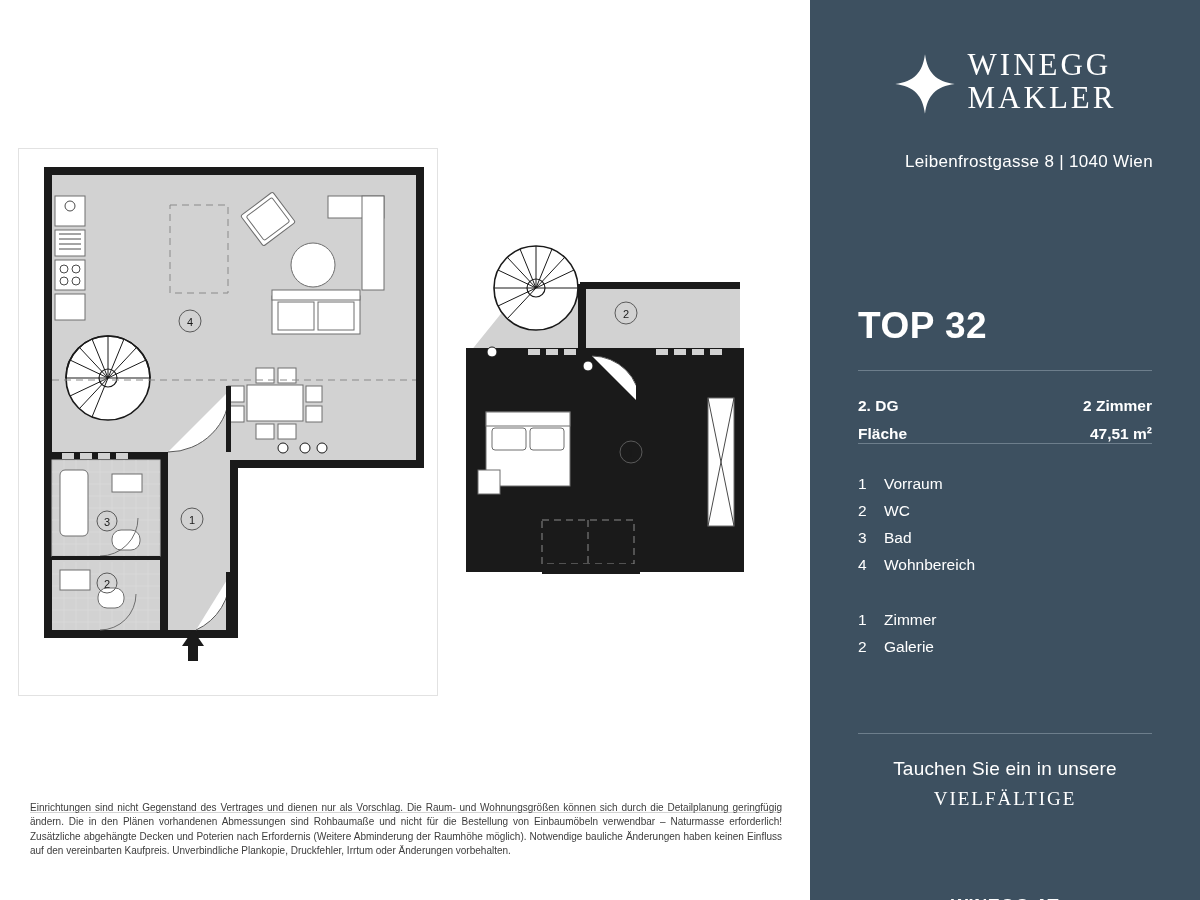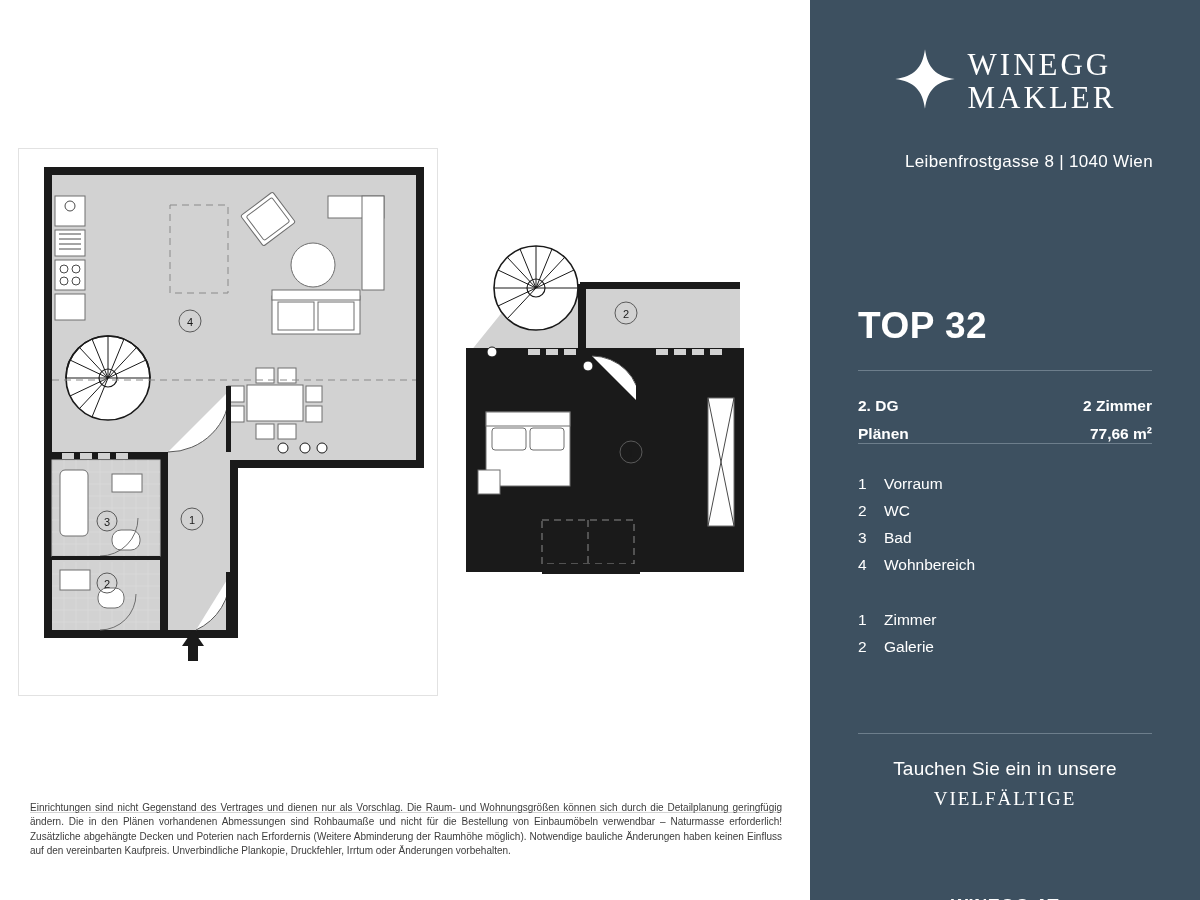--- a/index.html
+++ b/index.html
@@ -24,21 +24,21 @@
     background: #3d5060;
     color: #ffffff;
   }
   .logo-block {
     position: absolute;
     top: 48px; left: 0; width: 390px;
     text-align: center;
   }
   .logo-row {
     display: flex;
-    align-items: flex-start;
+    align-items: flex-end;
     justify-content: center;
     gap: 12px;
   }
   .star-icon { width: 62px; height: 62px; display: block; }
   .logo-text {
     text-align: left;
     line-height: 1.08;
   }
   .logo-text .l1, .logo-text .l2 {
     font-family: "Liberation Serif", serif;
@@ -423,22 +423,22 @@
 
     <div class="toptitle">TOP 32</div>
 
     <div class="hr hr1"></div>
 
     <div class="kv kv1">
       <span>2. DG</span>
       <span>2 Zimmer</span>
     </div>
     <div class="kv kv2">
-      <span>Plänen</span>
-      <span>77,66 m²</span>
+      <span>Fläche</span>
+      <span>47,51 m²</span>
     </div>
 
     <div class="hr hr2"></div>
 
     <div class="roomlist rooms-a">
       <div class="room">
         <span class="num">1</span>
         <span class="lbl">Vorraum</span>
       </div>
       <div class="room">

